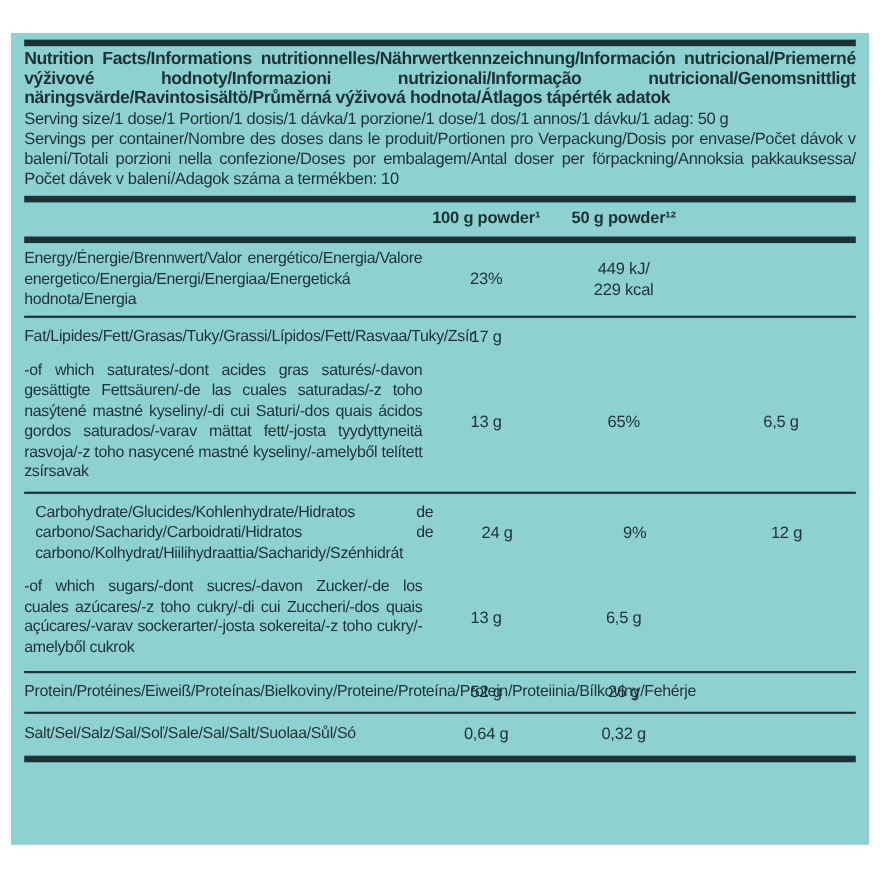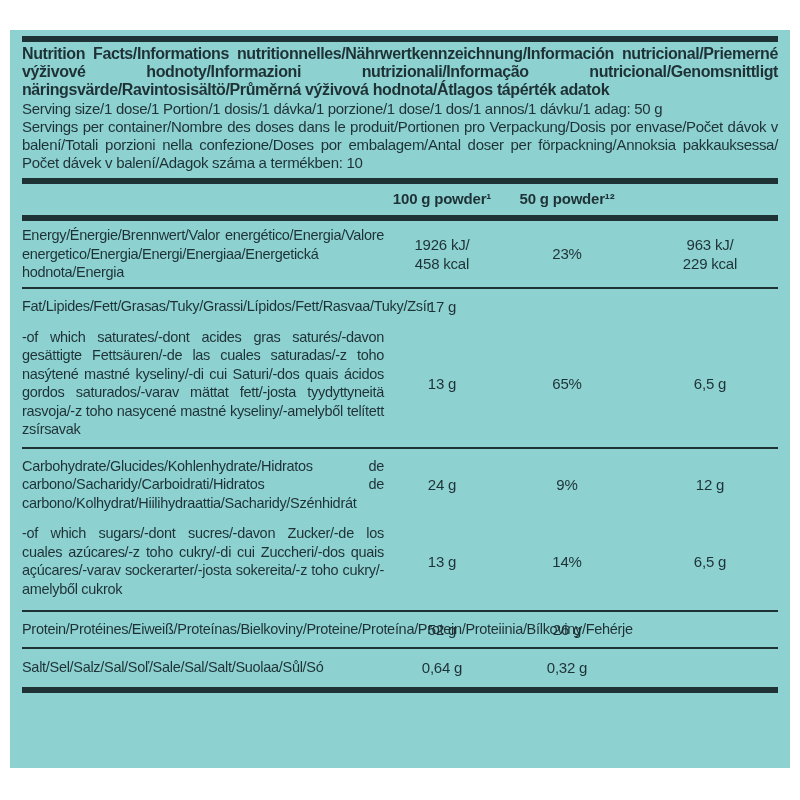--- a/index.html
+++ b/index.html
@@ -61,21 +61,21 @@
   .cell.val {
     font-size: 15px;
     line-height: 19px;
     letter-spacing: -0.2px;
     text-align: center;
     white-space: pre-line;
   }
   .row-energy    { padding: 5px 0; }
   .row-fat       { padding: 8px 0 4px 0; }
   .row-saturates { margin-top: 8px; padding-bottom: 8px; }
-  .row-carb      { padding: 8px 0 4px 0; }
+  .row-carb      { padding: 8px 0 4px 0; margin-left: 10px; }
   .row-sugars    { margin-top: 8px; padding-bottom: 12px; }
   .row-protein   { padding: 8px 0; }
   .row-salt      { padding: 9px 0 10px 0; }
 </style>
 </head>
 <body>
 
 <div class="canvas">
   <div class="panel">
 
@@ -91,24 +91,22 @@
     <div class="trow thead">
       <div class="cell label"></div>
       <div class="cell val colhead">100 g powder¹</div>
       <div class="cell val colhead">50 g powder¹²</div>
     </div>
 
     <div class="rule thick"></div>
 
     <div class="trow row-energy">
       <div class="cell label">Energy/Énergie/Brennwert/Valor energético/Energia/Valore energetico/Energia/Energi/Energiaa/Energetická hodnota/Energia</div>
-      <div class="cell val">1926 kJ/
-458 kcal</div>
       <div class="cell val">23%</div>
-      <div class="cell val">963 kJ/
+      <div class="cell val">449 kJ/
 229 kcal</div>
     </div>
 
     <div class="rule thin"></div>
 
     <div class="trow row-fat">
       <div class="cell label">Fat/Lipides/Fett/Grasas/Tuky/Grassi/Lípidos/Fett/Rasvaa/Tuky/Zsír</div>
       <div class="cell val">17 g</div>
     </div>
 
@@ -124,21 +122,20 @@
     <div class="trow row-carb">
       <div class="cell label">Carbohydrate/Glucides/Kohlenhydrate/Hidratos de carbono/Sacharidy/Carboidrati/Hidratos de carbono/Kolhydrat/Hiilihydraattia/Sacharidy/Szénhidrát</div>
       <div class="cell val">24 g</div>
       <div class="cell val">9%</div>
       <div class="cell val">12 g</div>
     </div>
 
     <div class="trow row-sugars">
       <div class="cell label">-of which sugars/-dont sucres/-davon Zucker/-de los cuales azúcares/-z toho cukry/-di cui Zuccheri/-dos quais açúcares/-varav sockerarter/-josta sokereita/-z toho cukry/-amelyből cukrok</div>
       <div class="cell val">13 g</div>
-      <div class="cell val">14%</div>
       <div class="cell val">6,5 g</div>
     </div>
 
     <div class="rule thin"></div>
 
     <div class="trow row-protein">
       <div class="cell label">Protein/Protéines/Eiweiß/Proteínas/Bielkoviny/Proteine/Proteína/Protein/Proteiinia/Bílkoviny/Fehérje</div>
       <div class="cell val">52 g</div>
       <div class="cell val">26 g</div>
     </div>

